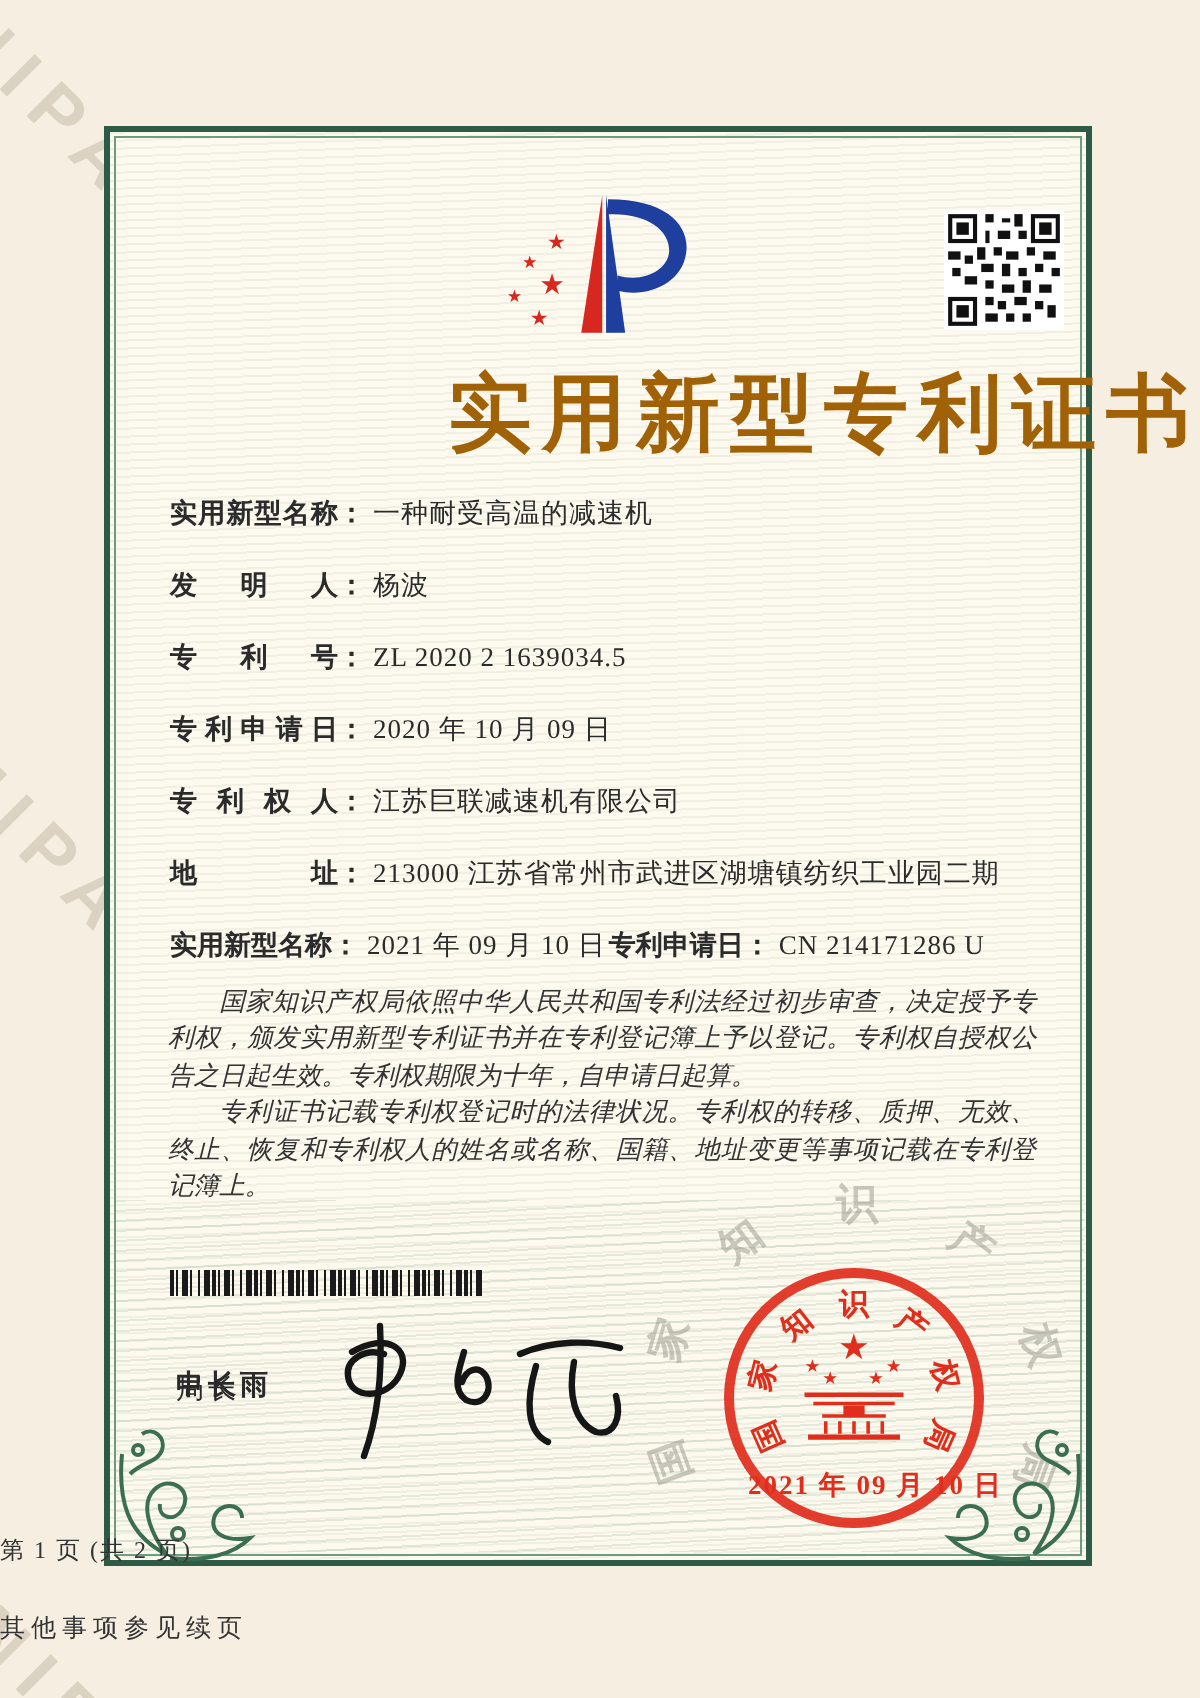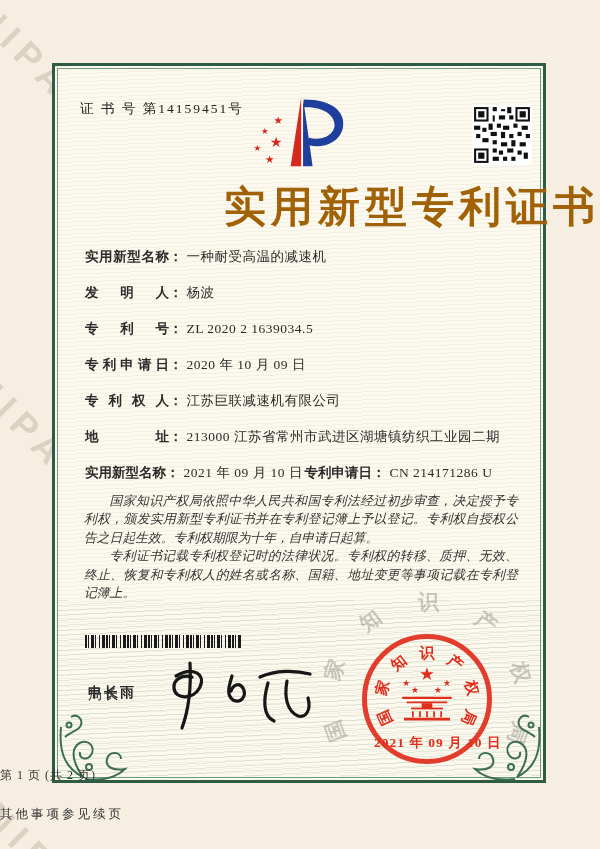--- a/index.html
+++ b/index.html
@@ -103,21 +103,20 @@
   <span class="wm wm2">CNIPA</span>
   <span class="wm wm3">CNIPA</span>
   <span class="wm wm4">CNIPA</span>
   <span class="wm wm5">CNIPA</span>
 
   <div class="frame">
     <div class="frame-inner"></div>
   </div>
   <div class="guilloche-bottom"></div>
 
-  <div class="cert-number">证 书 号 第14159451号</div>
 
   <div class="logo">
     <svg width="124" height="84" viewBox="0 0 130 88">
       <polygon points="62,8 51,80 62,80" fill="#d6281e"></polygon>
       <polygon points="64,8 64,80 74,80" fill="#1e3f9e"></polygon>
       <path d="M65,10 C96,10 108,24 106,38 C104,54 86,62 70,58 L70,50 C84,54 96,47 97,38 C98,27 86,17 65,18 Z" fill="#1e3f9e"></path>
       <text x="33" y="36" font-size="11" fill="#d6281e">★</text>
       <text x="20" y="46" font-size="9" fill="#d6281e">★</text>
       <text x="29" y="60" font-size="15" fill="#d6281e">★</text>
       <text x="12" y="64" font-size="9" fill="#d6281e">★</text>

